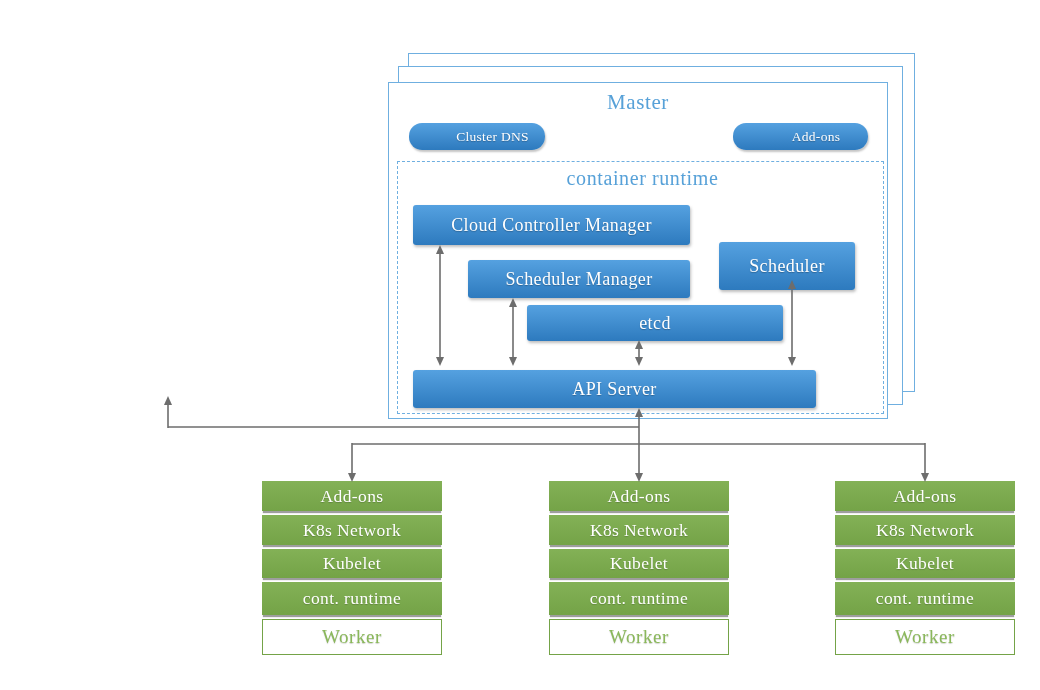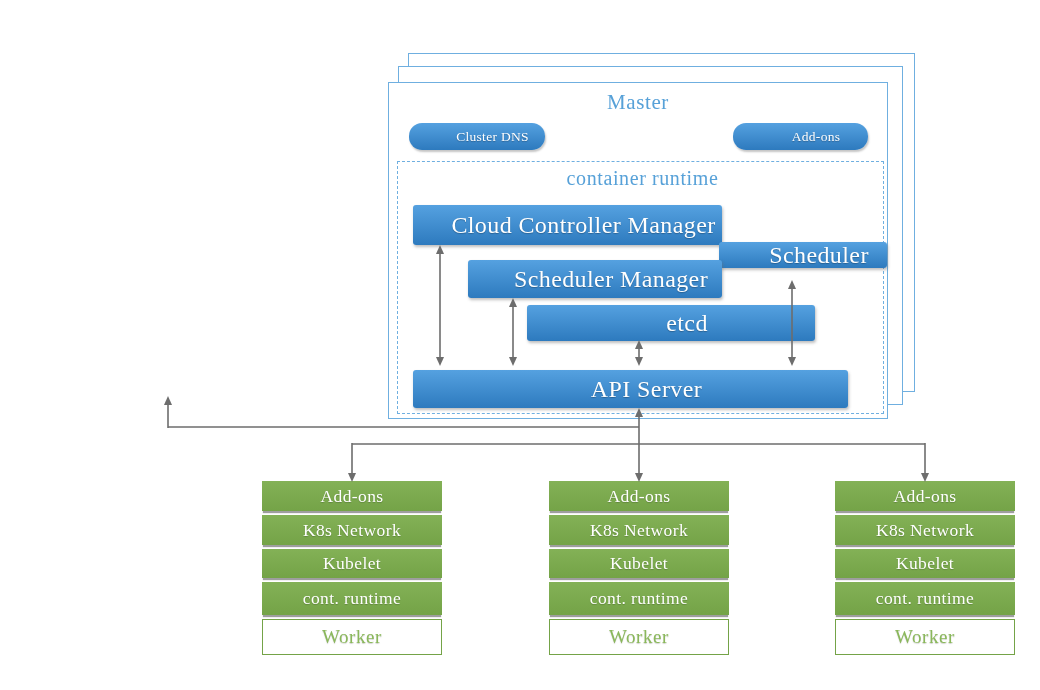--- a/index.html
+++ b/index.html
@@ -27,26 +27,26 @@
   #runtime-box{
     position:absolute;left:8px;top:78px;width:485px;height:251px;
     border:1.5px dashed var(--blue-line);
   }
   .runtime-title{
     position:absolute;left:4px;right:0;top:5px;text-align:center;
     font-size:20px;letter-spacing:.6px;color:var(--blue-text);
   }
   .blue-box{
     position:absolute;border-radius:3px;color:#fff;display:flex;align-items:center;
-    justify-content:center;font-size:24px;letter-spacing:.4px;
+    justify-content:center;font-size:18px;letter-spacing:.4px;
     background:linear-gradient(180deg,var(--blue-top),var(--blue-bottom));
-    box-shadow:1px 2px 3px rgba(110,110,110,.45);text-shadow:0 1px 1px rgba(0,0,0,.25);padding-left:32px;
+    box-shadow:1px 2px 3px rgba(110,110,110,.45);text-shadow:0 1px 1px rgba(0,0,0,.25);
   }
   #box-ccm      {left:15px; top:43px; width:277px;height:40px;}
-  #box-scheduler{left:321px;top:80px; width:136px;height:26px;}
+  #box-scheduler{left:321px;top:80px; width:136px;height:48px;}
   #box-cm       {left:70px; top:98px; width:222px;height:38px;}
   #box-etcd     {left:129px;top:143px;width:256px;height:36px;}
   #box-api      {left:15px; top:208px;width:403px;height:38px;}
   
   .vstack{position:absolute;display:flex;flex-direction:column;}
   #access-stack{left:79px;top:239px;width:178px;}
   .stack-item{
     display:flex;align-items:center;justify-content:center;color:#fff;
     margin-bottom:4px;box-shadow:0 3px 1px -1px rgba(125,125,125,.75);
     text-shadow:0 1px 1px rgba(0,0,0,.2);

